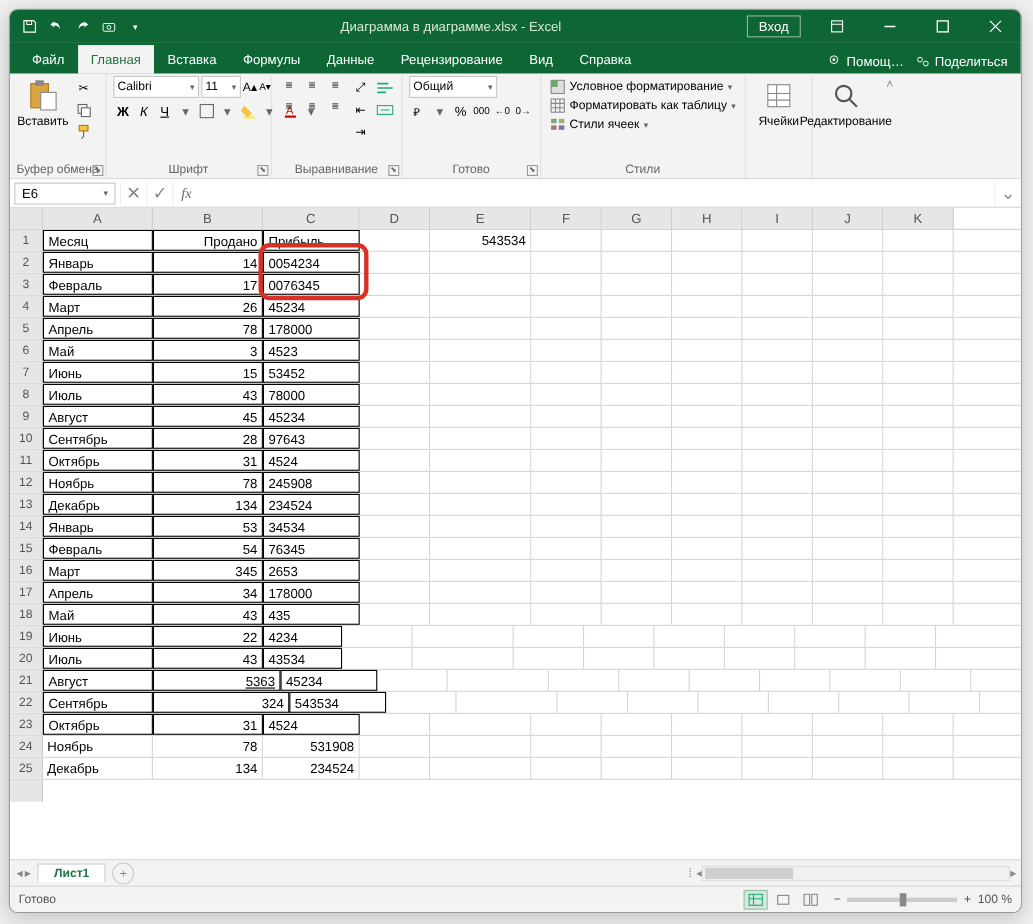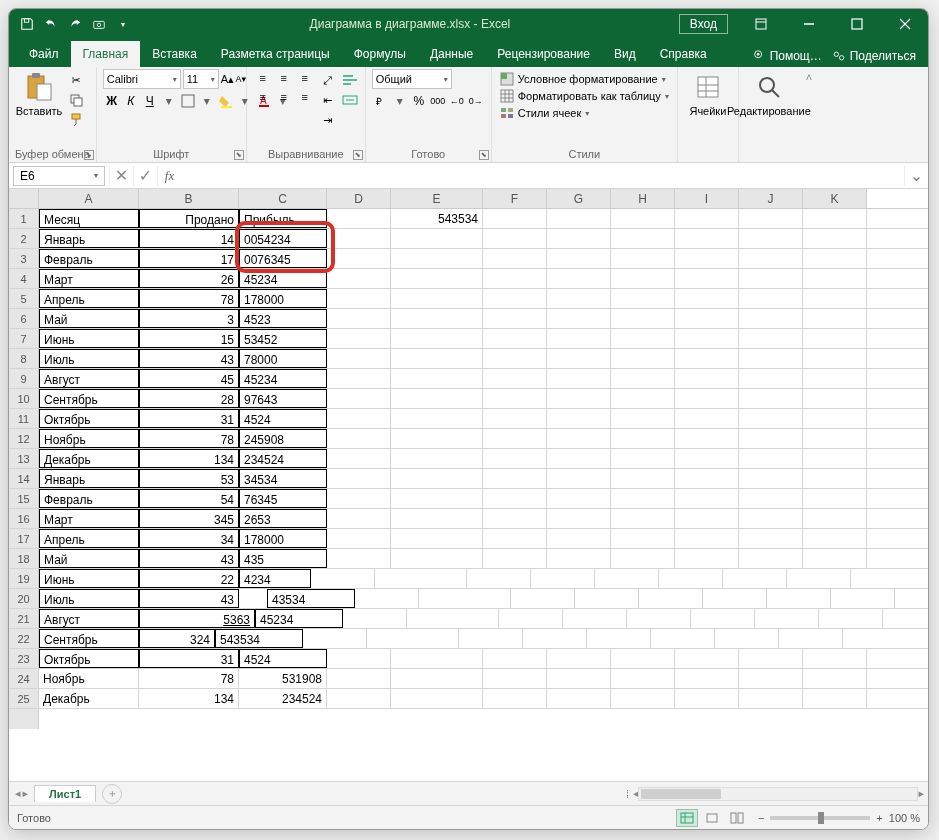--- a/index.html
+++ b/index.html
@@ -143,21 +143,20 @@
           </svg>
         </span>
     </div>
   </div>
 
   <div class="tabs">
     <div id="tabrow" style="display: flex; align-items: center;">
         <div class="tab">Файл</div>
         <div class="tab active">Главная</div>
         <div class="tab">Вставка</div>
-        <div class="tab">Разметка страницы</div>
         <div class="tab">Формулы</div>
         <div class="tab">Данные</div>
         <div class="tab">Рецензирование</div>
         <div class="tab">Вид</div>
         <div class="tab">Справка</div>
       </div>
     <div class="spacer"></div>
     <div class="right">
       <span style="display:flex;align-items:center;gap:4px;">
           <svg viewBox="0 0 16 16">
@@ -669,21 +668,21 @@
           <div class="cell tl" style="width: 64px;"></div>
           <div class="cell tl" style="width: 64px;"></div>
           <div class="cell tl" style="width: 64px;"></div>
           <div class="cell tl" style="width: 64px;"></div>
           <div class="cell tl" style="width: 64px;"></div>
         </div>
         <div class="row">
           <div class="rh">20</div>
           <div class="cell tl bordered" style="width: 100px;">Июль</div>
           <div class="cell tr bordered" style="width: 100px;">43</div>
-          <div class="cell tl bordered" style="width: 88px; margin-left: 28px;">43534</div>
+          <div class="cell tl bordered" style="width: 72px;">43534</div>
           <div class="cell tl" style="width: 64px;"></div>
           <div class="cell tl" style="width: 92px;"></div>
           <div class="cell tl" style="width: 64px;"></div>
           <div class="cell tl" style="width: 64px;"></div>
           <div class="cell tl" style="width: 64px;"></div>
           <div class="cell tl" style="width: 64px;"></div>
           <div class="cell tl" style="width: 64px;"></div>
           <div class="cell tl" style="width: 64px;"></div>
         </div>
         <div class="row">
@@ -696,21 +695,21 @@
           <div class="cell tl" style="width: 64px;"></div>
           <div class="cell tl" style="width: 64px;"></div>
           <div class="cell tl" style="width: 64px;"></div>
           <div class="cell tl" style="width: 64px;"></div>
           <div class="cell tl" style="width: 64px;"></div>
           <div class="cell tl" style="width: 64px;"></div>
         </div>
         <div class="row">
           <div class="rh">22</div>
           <div class="cell tl bordered" style="width: 100px;">Сентябрь</div>
-          <div class="cell tr bordered" style="width: 76px;">324</div>
+          <div class="cell tr bordered" style="width: 124px;">324</div>
           <div class="cell tl bordered" style="width: 88px;">543534</div>
           <div class="cell tl" style="width: 64px;"></div>
           <div class="cell tl" style="width: 92px;"></div>
           <div class="cell tl" style="width: 64px;"></div>
           <div class="cell tl" style="width: 64px;"></div>
           <div class="cell tl" style="width: 64px;"></div>
           <div class="cell tl" style="width: 64px;"></div>
           <div class="cell tl" style="width: 64px;"></div>
           <div class="cell tl" style="width: 64px;"></div>
         </div>

